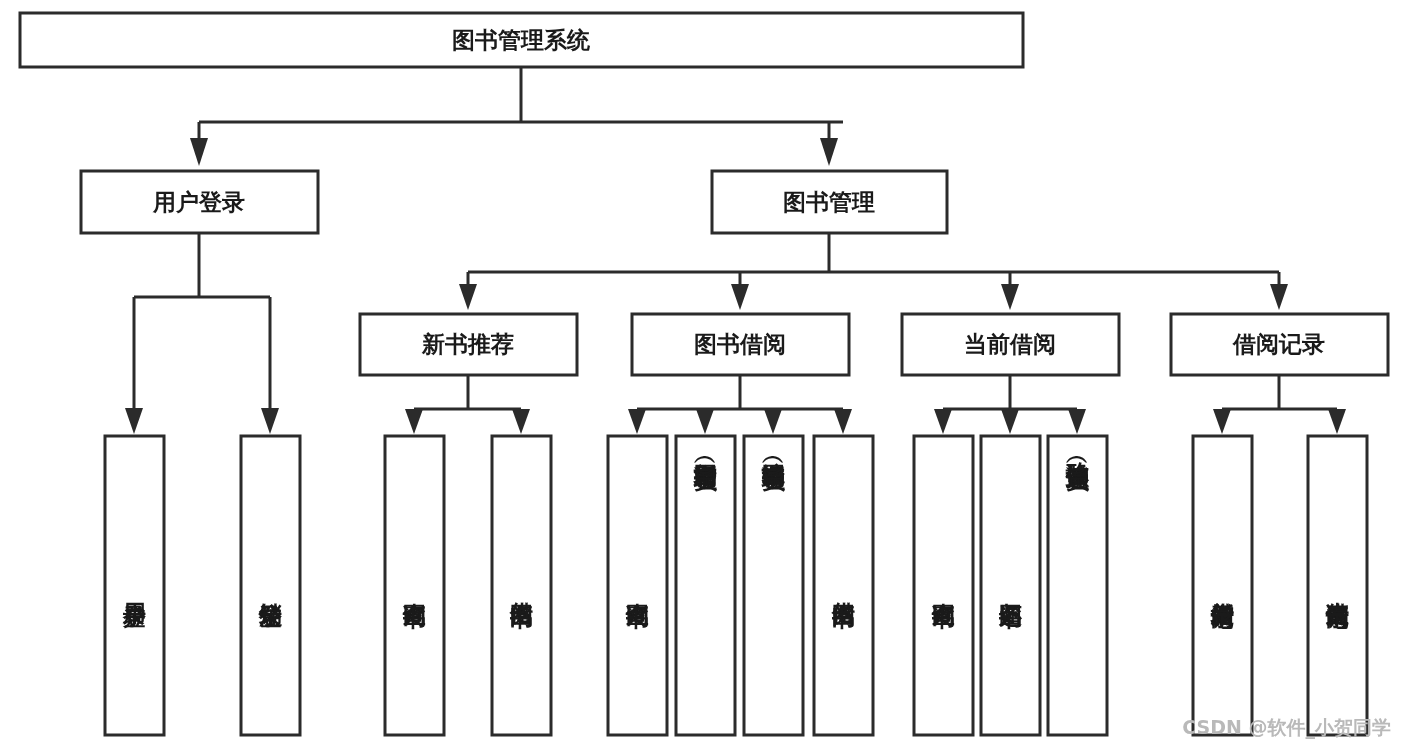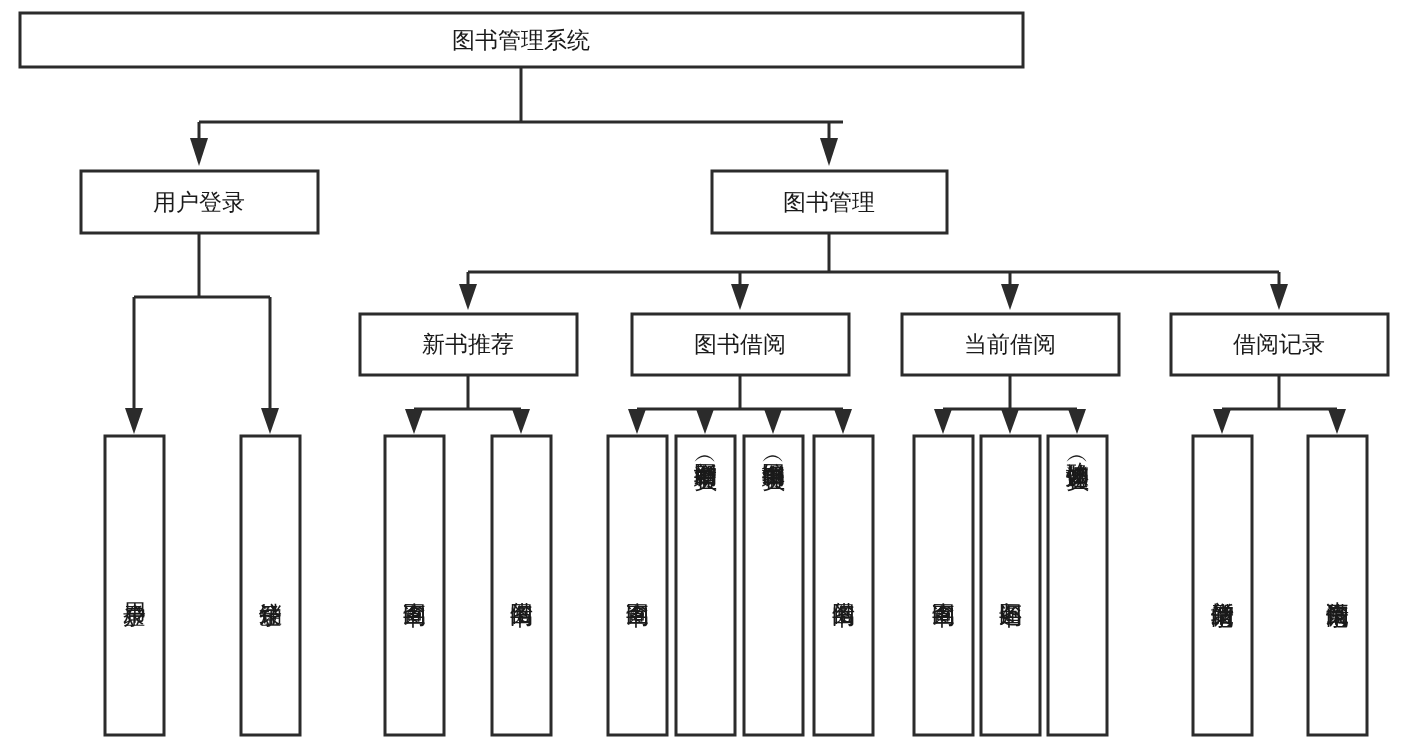--- a/index.html
+++ b/index.html
@@ -12,20 +12,21 @@
     width: 1405px;
     height: 747px;
     font-family: "DejaVu Sans", "Liberation Sans", sans-serif;
     overflow: hidden;
   }
   #diagram-root {
     position: relative;
     width: 1405px;
     height: 747px;
     background: #ffffff;
+    font-weight: bold;
   }
   svg#flow-svg {
     display: block;
     width: 1405px;
     height: 747px;
   }
   .node-box {
     fill: #ffffff;
     stroke: #2b2b2b;
     stroke-width: 3;
@@ -247,14 +248,15 @@
   </div>
 
   <div class="vlabel-wrap" style="left:1193px; top:436px; width:59px; height:299px;">
     <span class="vlabel-text">新增借阅记录</span>
   </div>
 
   <div class="vlabel-wrap" style="left:1308px; top:436px; width:59px; height:299px;">
     <span class="vlabel-text">查询借阅记录</span>
   </div>
 
+  <div id="watermark">CSDN @软件_小贺同学</div>
 
 </div>
 
 </body></html>

